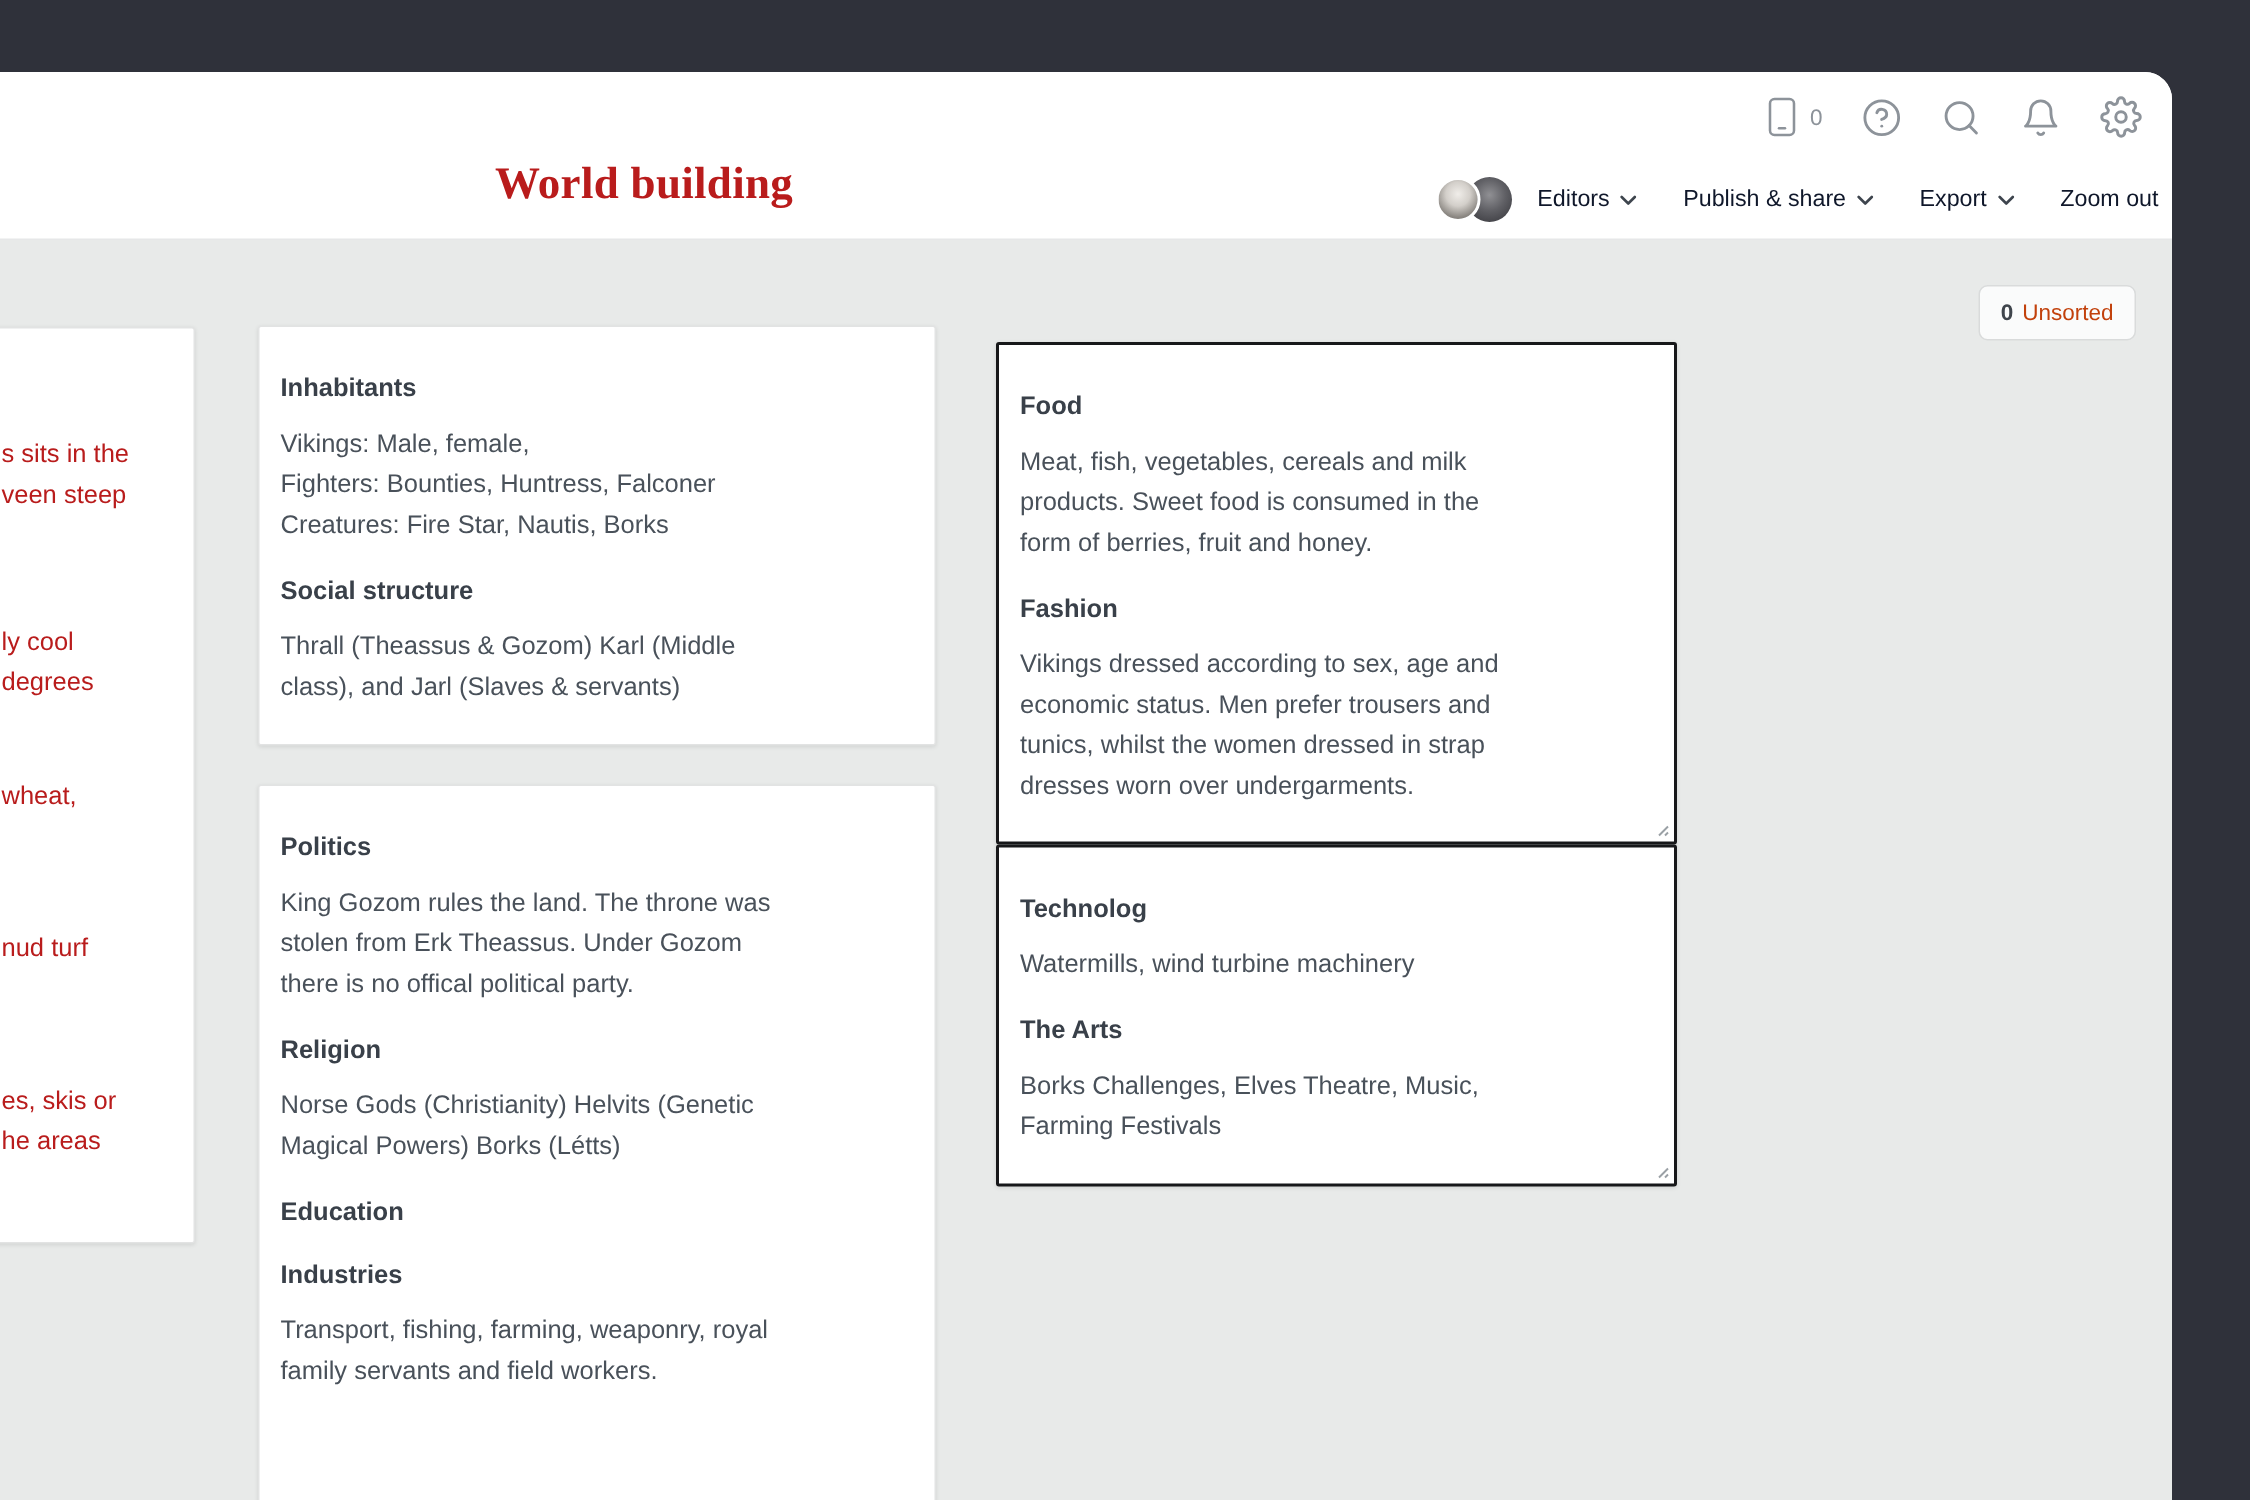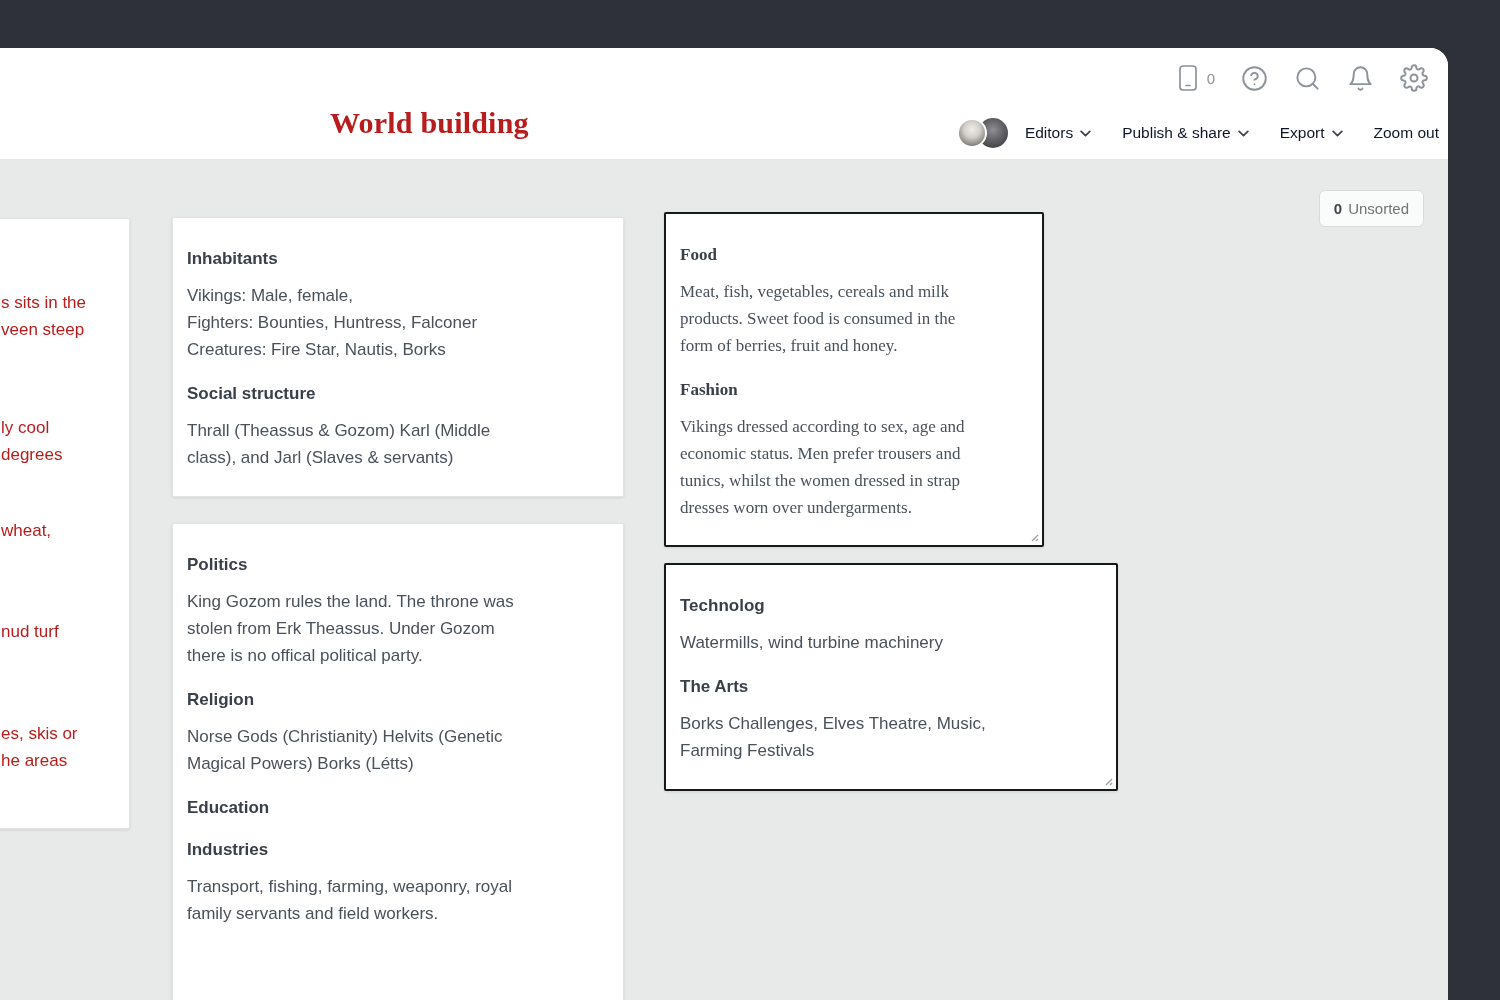--- a/index.html
+++ b/index.html
@@ -53,42 +53,42 @@
     position: absolute; left: 0; top: 112px; width: 1448px; height: 840px;
     background: #e8eae9; overflow: hidden;
   }
   .unsorted-btn {
     position: absolute; top: 30px; right: 24px; height: 37px;
     display: flex; align-items: center; gap: 6px; padding: 0 14px;
     background: #fafbfb; border: 1px solid #d9dbdb; border-radius: 6px;
     font-size: 15px; cursor: pointer;
   }
   .unsorted-btn .cnt { font-weight: 700; color: #3f454c; }
-  .unsorted-btn .lbl { color: #737373; }
+  .unsorted-btn .lbl { color: #c2410c; }
   
   .card {
     position: absolute; background: #ffffff; border-radius: 2px;
     border: 1px solid #e2e3e3; box-shadow: 0 1px 3px rgba(0,0,0,.10);
     overflow: hidden; cursor: pointer;
   }
   .card.selected { border: 2px solid #17181a; }
   .card-inner { padding: 30px 14px; }
   .sec + .sec { margin-top: 20px; }
   .sec-h { font-size: 17px; font-weight: 700; color: #394049; line-height: 22px; margin-bottom: 12px; }
   .sec-b { font-size: 17px; color: #49515a; line-height: 27px; white-space: pre-line; }
   .card-clipped-left { left: -302px; top: 58px; width: 432px; height: 611px; }
   .frag { position: absolute; left: 302px; font-size: 17px; color: #b91c1c; line-height: 27px; white-space: pre-line; }
   .frag.f0 { top: 70px; }
   .frag.f1 { top: 195px; }
   .frag.f2 { top: 298px; }
   .frag.f3 { top: 399px; }
   .frag.f4 { top: 501px; }
   .card-inhabitants { left: 172px; top: 57px;  width: 452px; height: 280px; }
   .card-politics    { left: 172px; top: 363px; width: 452px; height: 520px; }
-  .card-food        { left: 664px; top: 52px;  width: 380px; height: 335px; font-family: Liberation Serif, serif; }
+  .card-food        { left: 664px; top: 68px;  width: 454px; height: 335px; }
   .card-technology  { left: 664px; top: 403px; width: 454px; height: 228px; }
   .resize-handle { position: absolute; right: 3px; bottom: 3px; width: 11px; height: 11px; cursor: nwse-resize; }
   .resize-handle svg { display: block; stroke: #9aa0a5; stroke-width: 1.3; }
 </style>
 </head>
 <body>
 
 <div class="app-window">
 
   <header class="app-header">

